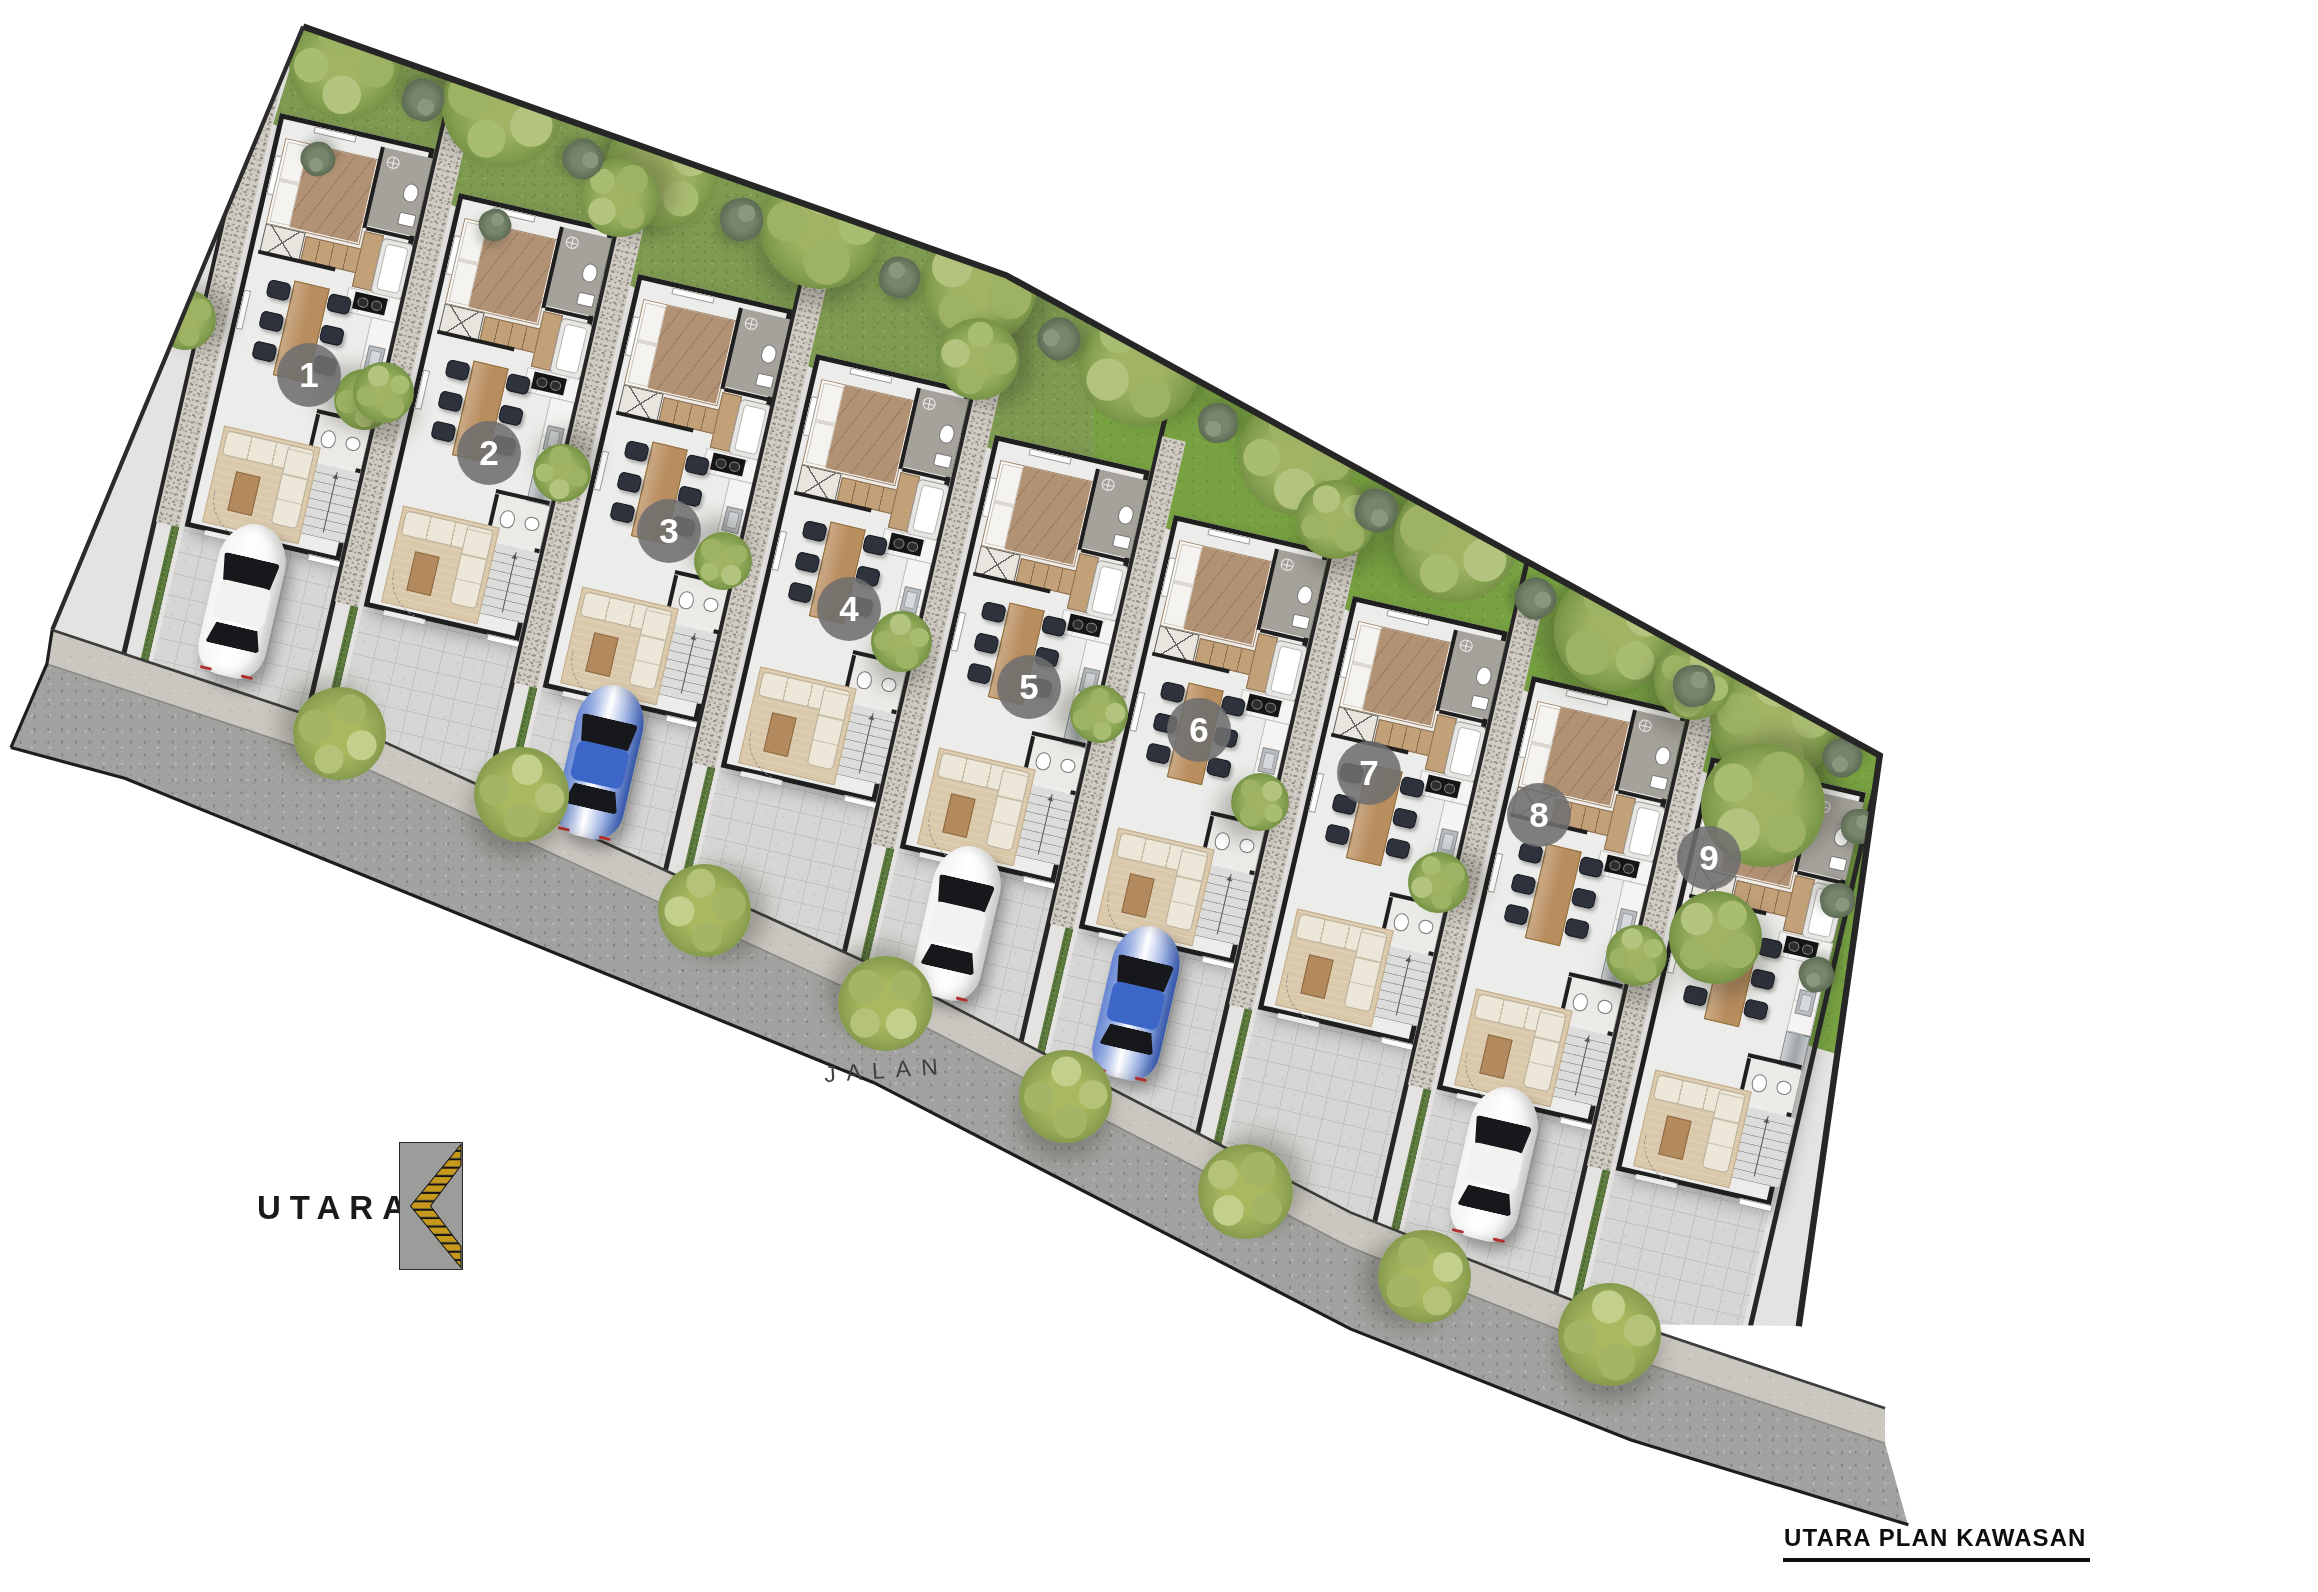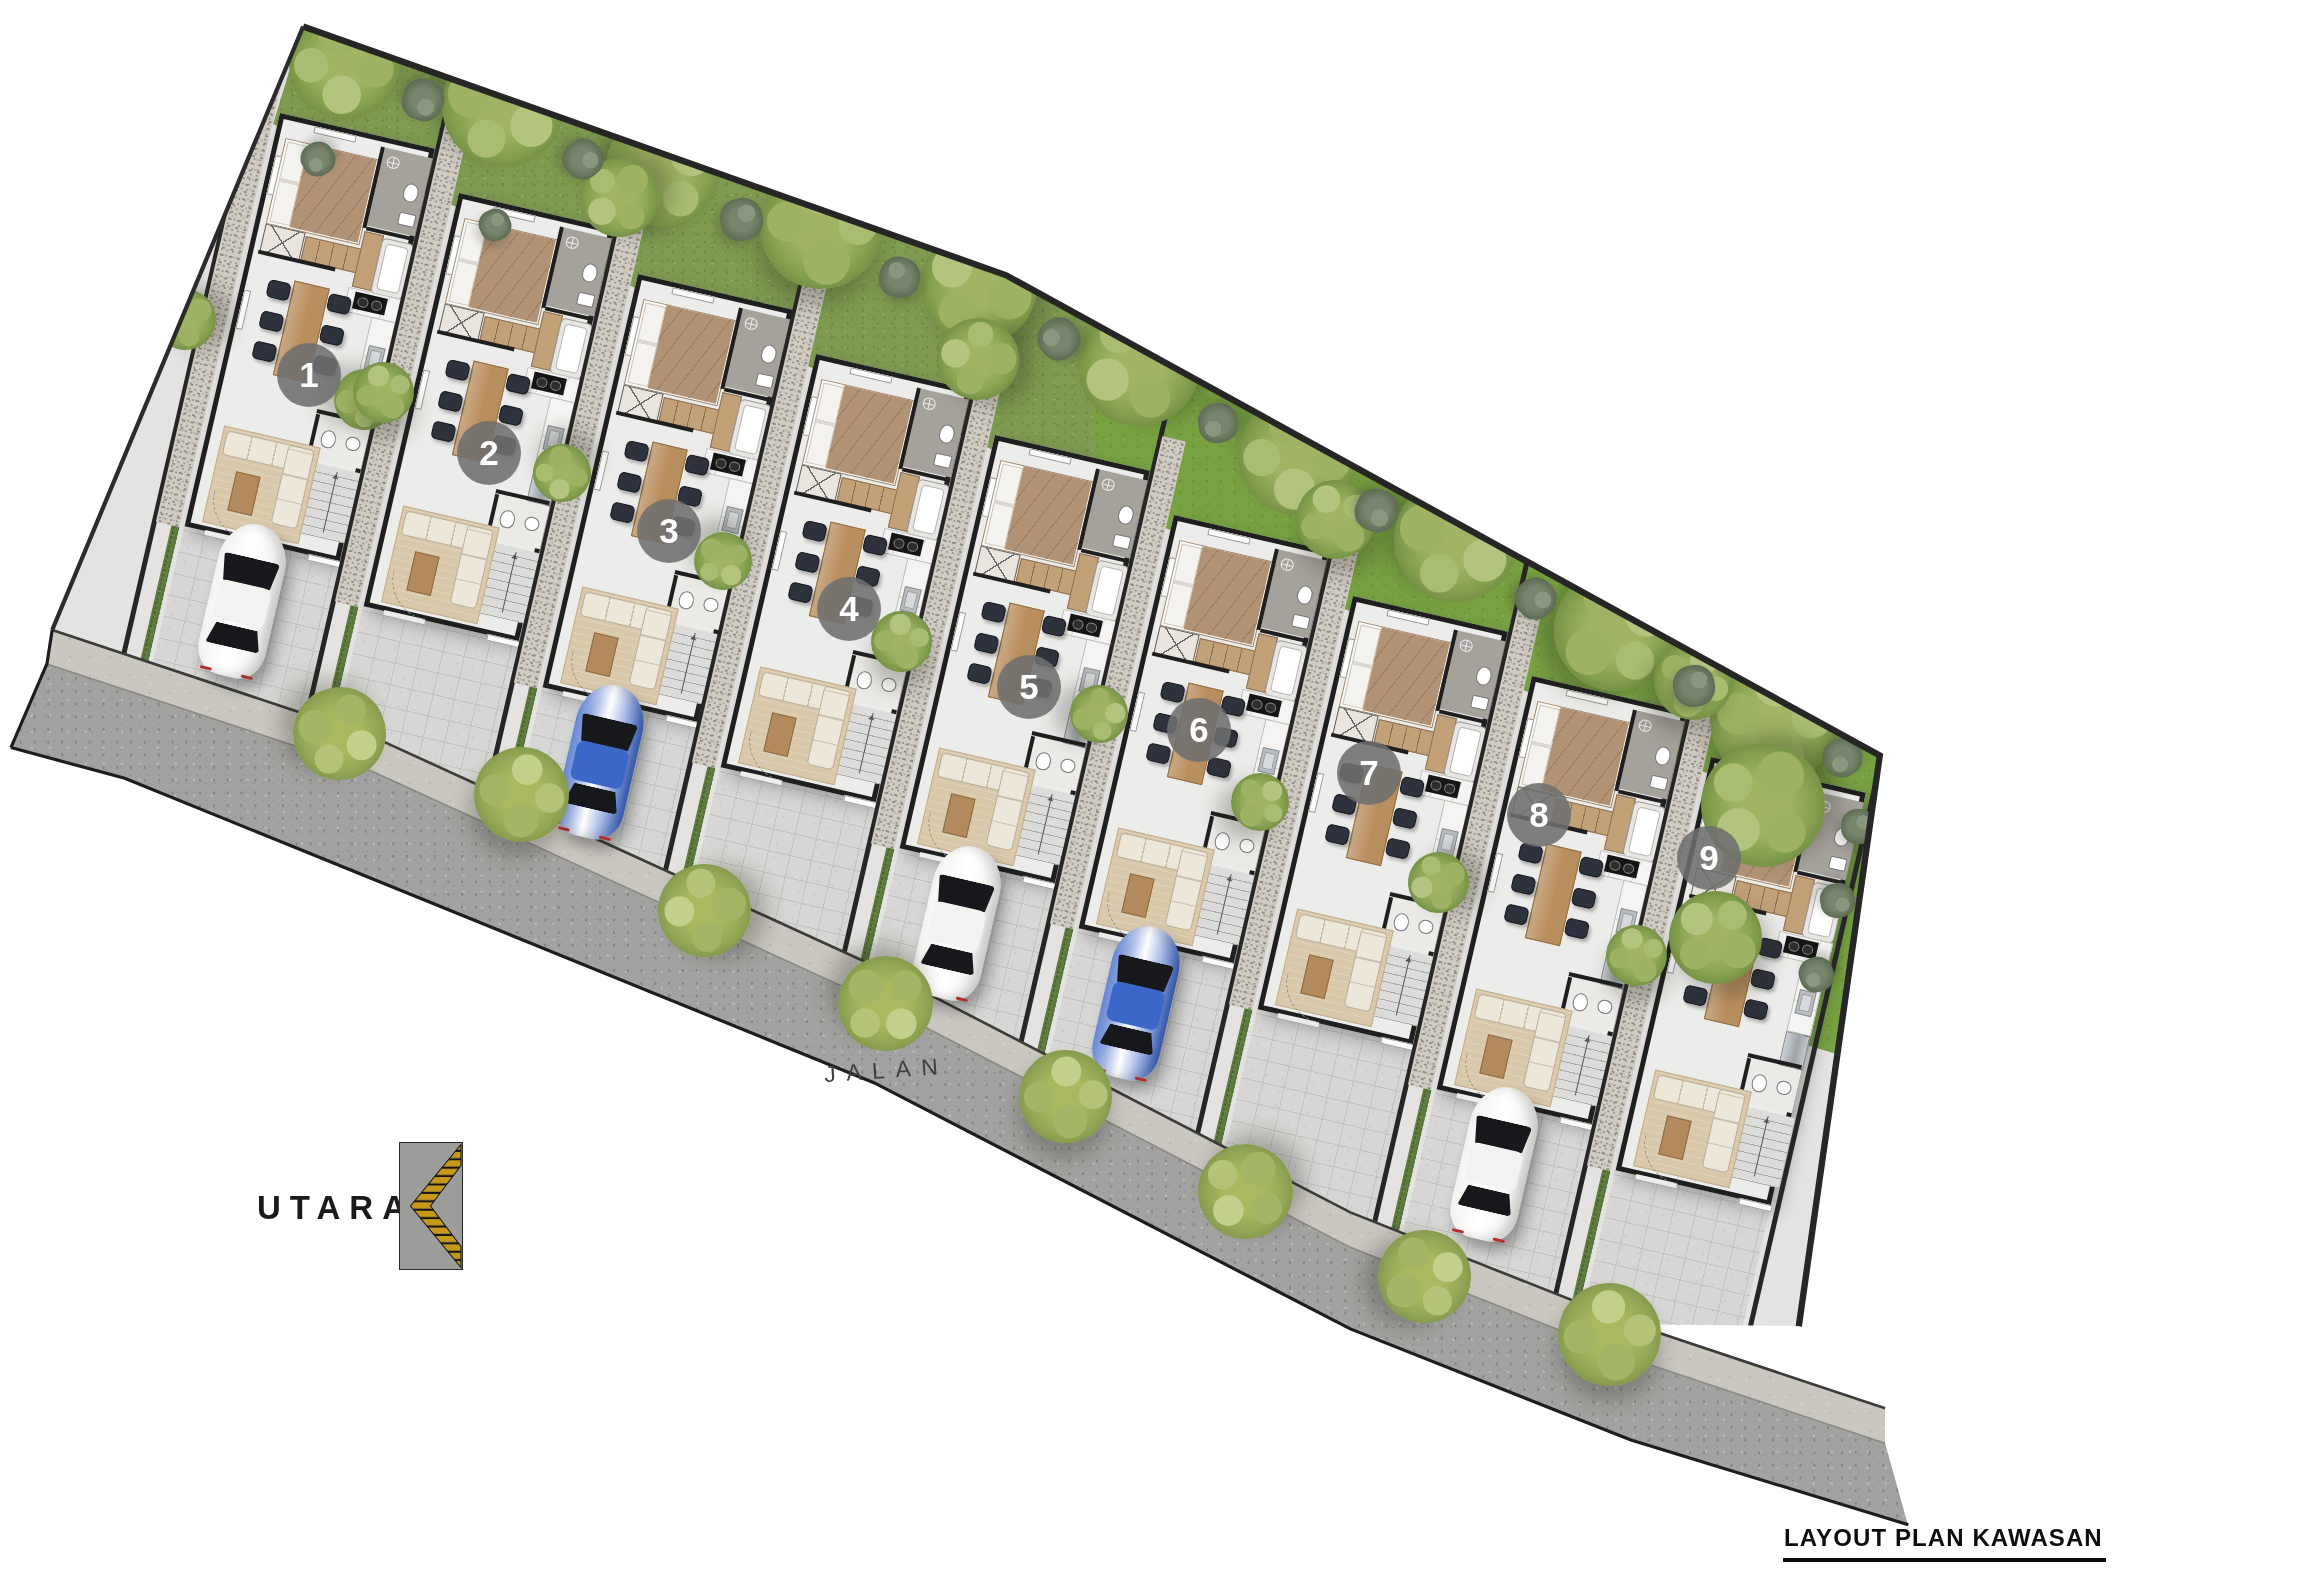--- a/index.html
+++ b/index.html
@@ -881,15 +881,15 @@
     <svg width="62" height="126" viewBox="0 0 118 238">
       <defs>
         <pattern id="goldstripes" width="16" height="16" patternUnits="userSpaceOnUse">
           <rect width="16" height="12" fill="#c7991b"></rect>
           <rect y="12" width="16" height="4" fill="#151515"></rect>
         </pattern>
       </defs>
       <polygon points="116,2 116,42 58,119 116,196 116,236 20,119" fill="url(#goldstripes)" stroke="#151515" stroke-width="2"></polygon>
     </svg>
   </div>
-  <div id="title" class="abs">LAYOUT PLAN KAWASAN</div>
+  <div id="title" class="abs">UTARA PLAN KAWASAN</div>
 </div>
 
 
 </body></html>

